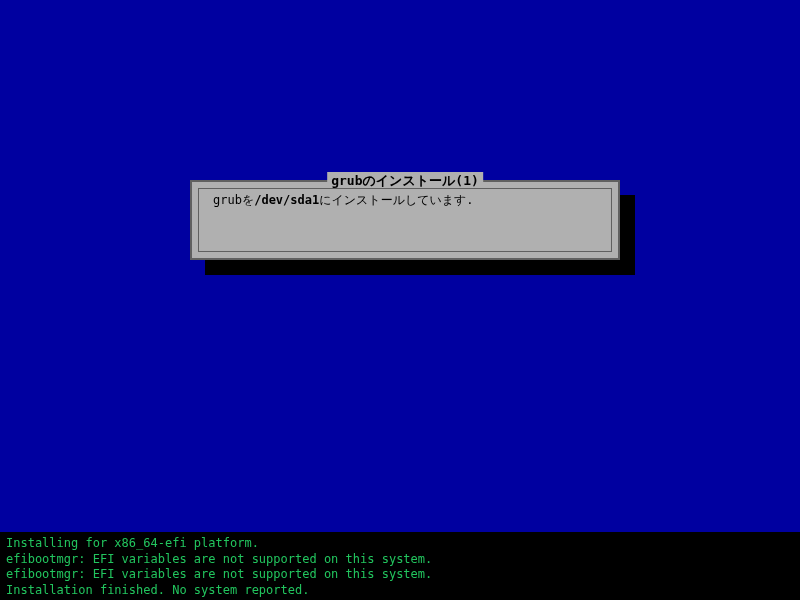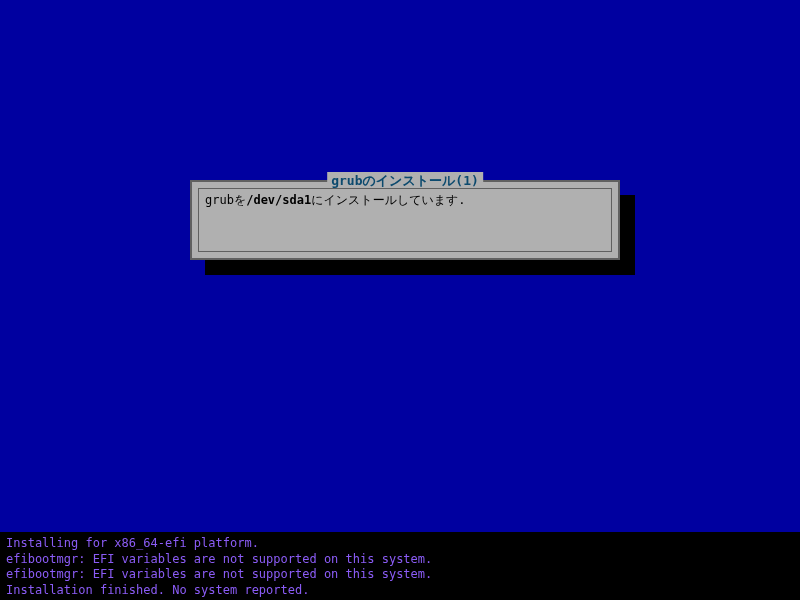--- a/index.html
+++ b/index.html
@@ -30,21 +30,21 @@
       width: 430px;
       height: 80px;
       background: #b0b0b0;
       border: 2px solid #606060;
     }
     .dialog-title {
       position: absolute;
       top: -10px;
       left: 50%;
       transform: translateX(-50%);
-      color: #0c4a6e;
+      color: #000000;
       font-size: 13px;
       font-weight: bold;
       background: #b0b0b0;
       padding: 0 4px;
       white-space: nowrap;
     }
     .dialog-inner {
       position: absolute;
       left: 6px;
       top: 6px;
@@ -53,33 +53,34 @@
       border: 1px solid #606060;
       padding: 4px 6px;
     }
     .dialog-text {
       color: #000000;
       font-size: 12px;
       line-height: 1.3;
     }
     .dialog-text .prefix {
       font-weight: normal;
+      margin-left: 8px;
     }
     .dialog-text .device {
       font-weight: bold;
     }
     .console {
       position: absolute;
       left: 0;
       bottom: 0;
       width: 800px;
       height: 68px;
       background: #000000;
       padding: 4px 6px;
-      color: #8b5cf6;
+      color: #22c55e;
       font-size: 12px;
       line-height: 1.3;
     }
     .console-line {
       white-space: pre;
     }
   </style>
 </head>
 <body>
 

